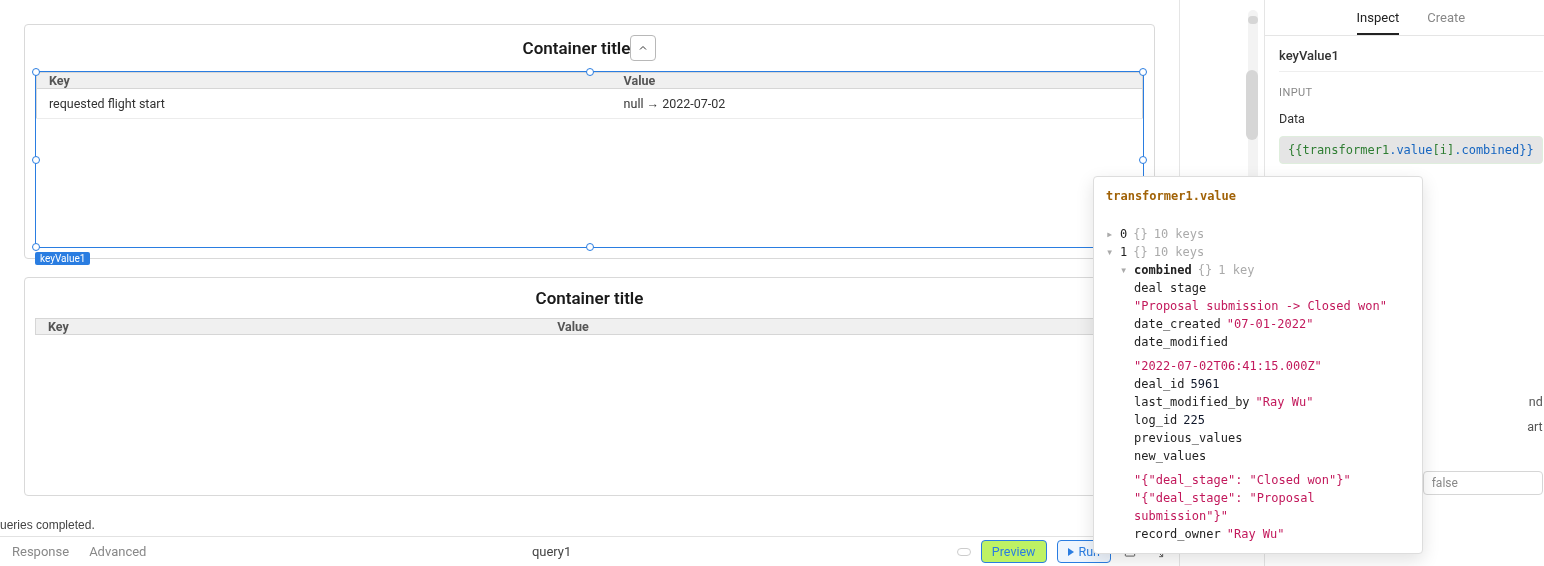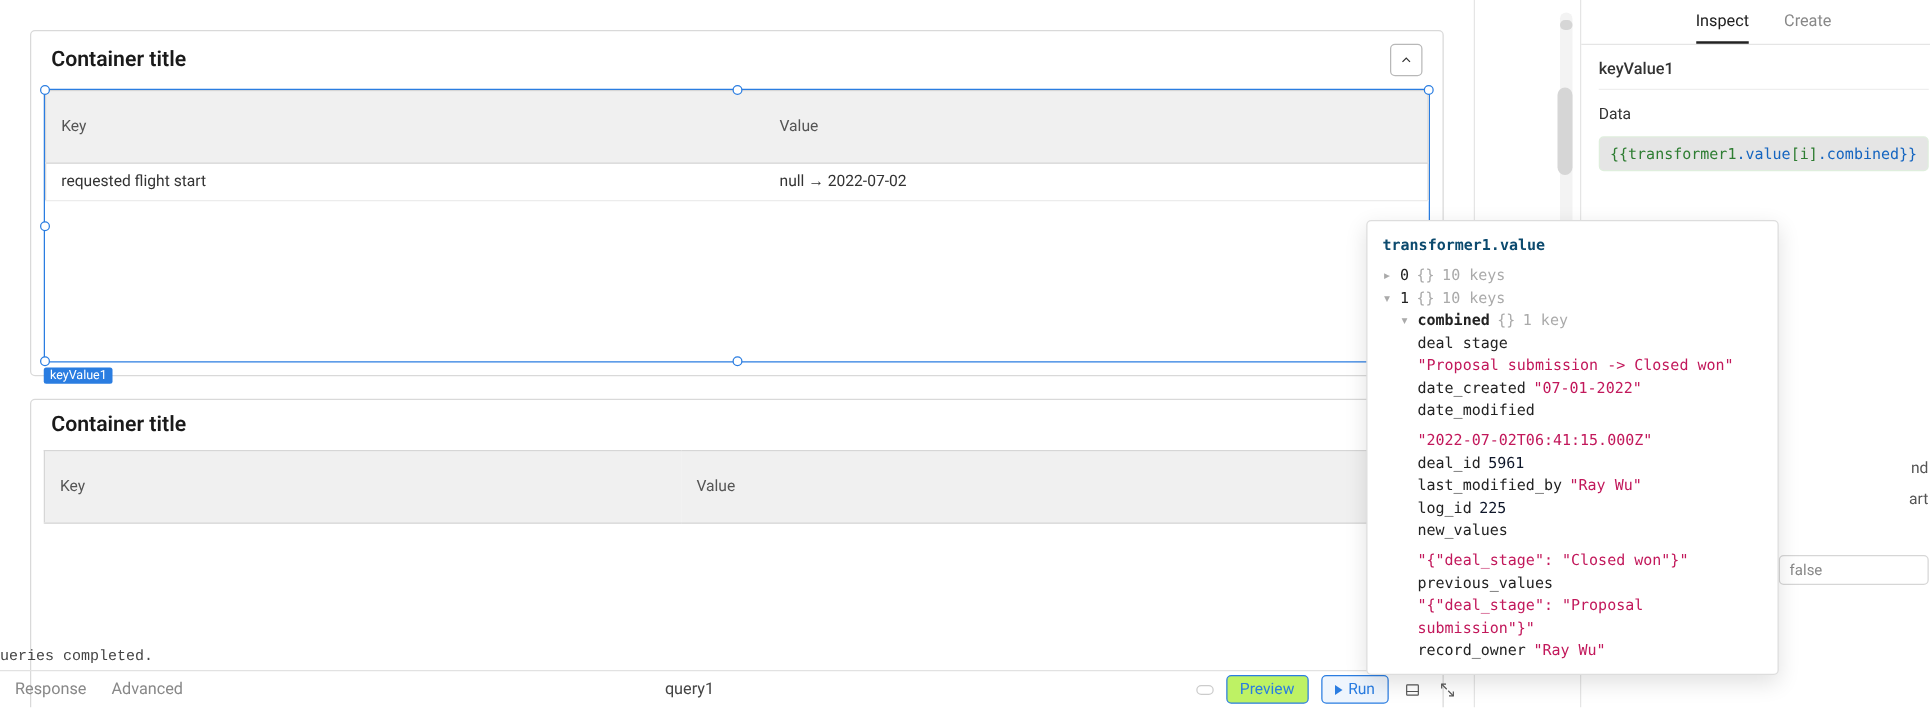--- a/index.html
+++ b/index.html
@@ -1,44 +1,44 @@
 <!DOCTYPE html>
 <html><head>
 <meta charset="utf-8">
 <style>
   * { box-sizing: border-box; margin: 0; padding: 0; }
   html, body { width: 1544px; height: 566px; font-family: -apple-system, BlinkMacSystemFont, "Segoe UI", Roboto, Helvetica, Arial, sans-serif; font-size: 13px; color: #333; background: #fff; overflow: hidden; }
   .app { display: flex; width: 100%; height: 100%; }
   .canvas { flex: 0 0 1180px; border-right: 1px solid #e5e5e5; position: relative; display:flex; flex-direction:column; }
   .canvas-body { flex:1 1 auto; padding: 6px 0 0 0; overflow:hidden; position:relative; }
   .container-card { margin: 18px 24px 18px 24px; border: 1px solid #d9d9d9; border-radius: 4px; background:#fff; }
-  .container-header { display:flex; align-items:center; justify-content:space-between; padding: 10px 16px; }
+  .container-header { display:flex; align-items:center; justify-content:center; padding: 10px 16px; }
   .container-title { font-size: 17px; font-weight: 600; color:#1a1a1a; }
   .collapse-btn { width:26px; height:26px; border:1px solid #b8b8b8; border-radius:4px; background:#fff; display:flex; align-items:center; justify-content:center; cursor:pointer; }
   .collapse-btn svg { width:12px; height:12px; stroke:#333; fill:none; stroke-width:2; }
 
   .selected-frame { border:1px solid #2a7de1; margin: 0 10px 10px 10px; position:relative; }
   .sel-handle { position:absolute; width:8px; height:8px; border:1px solid #2a7de1; background:#fff; border-radius:50%; }
   .sel-tl { top:-4px; left:-4px; } .sel-tr { top:-4px; right:-4px; }
   .sel-bl { bottom:-4px; left:-4px; } .sel-br { bottom:-4px; right:-4px; }
   .sel-tm { top:-4px; left:50%; transform:translateX(-50%);} 
   .sel-bm { bottom:-4px; left:50%; transform:translateX(-50%);} 
   .sel-ml { top:50%; left:-4px; transform:translateY(-50%);} 
   .sel-mr { top:50%; right:-4px; transform:translateY(-50%);} 
   .sel-label { position:absolute; bottom:-18px; left:-1px; background:#2a7de1; color:#fff; font-size:10px; padding:1px 5px; border-radius:2px; }
   .kv-table { width:100%; border:1px solid #d6d6d6; border-collapse:collapse; }
-  .kv-table th { background:#f0f0f0; text-align:left; font-weight:400; font-size:12.5px; color:#555; padding:21px 12px; border-bottom:1px solid #d6d6d6; }
+  .kv-table th { background:#f0f0f0; text-align:left; font-weight:700; font-size:12.5px; color:#555; padding:0 12px; border-bottom:1px solid #d6d6d6; }
   .kv-table td { padding:7px 12px; border-bottom:1px solid #ececec; font-size:12.5px; color:#333; }
   .kv-table th:first-child, .kv-table td:first-child { width:52%; }
   .empty-body { height:128px; }
 
   .container-card.second .kv-table th:first-child { width:46%; }
   .container-card.second .empty-body2 { height:150px; }
 
-  .status-line { position:absolute; bottom:34px; left:0; font-family: Liberation Mono, monospace; font-size:12px; color:#444; padding:0 0 0 0;text-align:right; }
+  .status-line { position:absolute; bottom:34px; left:0; font-family: Liberation Sans, sans-serif; font-size:12px; color:#444; padding:0 0 0 0;text-align:right; }
   .bottom-bar { position:absolute; bottom:0; left:0; right:0; height:30px; border-top:1px solid #e2e2e2; display:flex; align-items:center; padding:0 12px; gap:18px; }
   .bottom-bar .tabs { display:flex; gap:20px; font-size:13px; color:#888; }
   .bottom-bar .qname { flex:1; text-align:center; font-size:13px; color:#444; }
   .bottom-bar .actions { display:flex; align-items:center; gap:10px; }
   .btn-sm { border:1px solid #ccc; background:#fff; border-radius:4px; padding:3px 10px; font-size:12.5px; cursor:pointer; display:flex; align-items:center; gap:5px; }
   .btn-sm.primary { border-color:#2a7de1; color:#2a7de1; background:#eef5fd;}
   .btn-sm.preview { color:#2a7de1; border-color:#2a7de1; background:#bef264;}
   .icon-sm { width:18px; height:18px; display:flex; align-items:center; justify-content:center; color:#555; cursor:pointer; }
   .icon-sm svg { width:14px; height:14px; stroke:#555; fill:none; stroke-width:1.6; }
   .play-tri { width:0; height:0; border-left:6px solid #2a7de1; border-top:4px solid transparent; border-bottom:4px solid transparent; }
@@ -61,21 +61,21 @@
   .section-label { text-transform:uppercase; letter-spacing:.4px; font-size:11px; color:#888; padding-top:4px;}
   .field-label { font-size:12.5px; color:#333; margin-top:2px;}
   .code-input { border:1px solid #dfeedd; background:#e5e5e5; border-radius:4px; padding:6px 8px; font-family: ui-monospace,"SF Mono",Menlo,monospace; font-size:12px; white-space:nowrap; overflow:hidden; }
   .tok-green { color:#2e7d32; } .tok-blue { color:#1565c0; }
   .small-input { border:1px solid #d6d6d6; border-radius:4px; padding:4px 8px; font-size:12px; color:#888; display:inline-block; min-width:120px; }
   .input-row { display:flex; align-items:center; justify-content:space-between; gap:10px; }
   .trail-text { font-size:12.5px; color:#555; }
 
   
   .popover { position:absolute; top:176px; left:1093px; width:330px; background:#fff; border:1px solid #ddd; box-shadow:0 6px 18px rgba(0,0,0,.12); border-radius:4px; padding:10px 12px; font-family: ui-monospace,"SF Mono",Menlo,monospace; font-size:12px; line-height:1.5; color:#333; z-index:50; }
-  .popover .title { font-weight:600; font-family: inherit; margin-bottom:6px; color:#0c4a6e; }
+  .popover .title { font-weight:600; font-family: inherit; margin-bottom:20px; color:#a16207; }
   .tree-row { display:flex; gap:6px; align-items:flex-start; flex-wrap:wrap; }
   .caret { width:8px; color:#aaa; user-select:none; }
   .key { color:#222; }
   .meta { color:#aaa; }
   .braces { color:#aaa; }
   .str { color:#c2185b; }
   .num { color:#0f172a; }
   .indent1 { padding-left:14px; } .indent2 { padding-left:28px; }
 </style>
 </head>
@@ -187,20 +187,21 @@
     <div class="thumb t3"></div>
   </div>
 
   <div class="inspector">
     <div class="insp-tabs">
       <div class="insp-tab active">Inspect</div>
       <div class="insp-tab">Create</div>
     </div>
     <div class="insp-body">
       <div class="insp-name">keyValue1</div>
+      <div class="section-label">INPUT</div>
       <div class="field-label">Data</div>
       <div class="code-input">
         <span class="tok-green">{{transformer1</span><span class="tok-blue">.value</span><span class="tok-green">[i]</span><span class="tok-blue">.combined}}</span>
       </div>
       <div style="height:210px"></div>
       <div class="trail-text" style="text-align:right;">nd</div>
       <div class="trail-text" style="text-align:right;">art</div>
       <div class="section-label">LAYOUT</div>
       <div class="input-row">
         <span class="field-label">Hidden</span>
@@ -251,26 +252,26 @@
     </div>
   <div class="tree-row indent2">
       <span class="key">last_modified_by</span> 
       <span class="str">"Ray Wu"</span>
     </div>
   <div class="tree-row indent2">
       <span class="key">log_id</span> 
       <span class="num">225</span>
     </div>
   <div class="tree-row indent2">
+      <span class="key">previous_values</span>
+    </div>
+  <div class="tree-row indent2">
       <span class="key">new_values</span> 
       <span class="str">"{"deal_stage": "Closed won"}"</span>
     </div>
   <div class="tree-row indent2">
-      <span class="key">previous_values</span>
-    </div>
-  <div class="tree-row indent2">
       <span class="str">"{"deal_stage": "Proposal submission"}"</span>
     </div>
   <div class="tree-row indent2">
       <span class="key">record_owner</span> 
       <span class="str">"Ray Wu"</span>
     </div>
 </div>
 
 </body></html>

